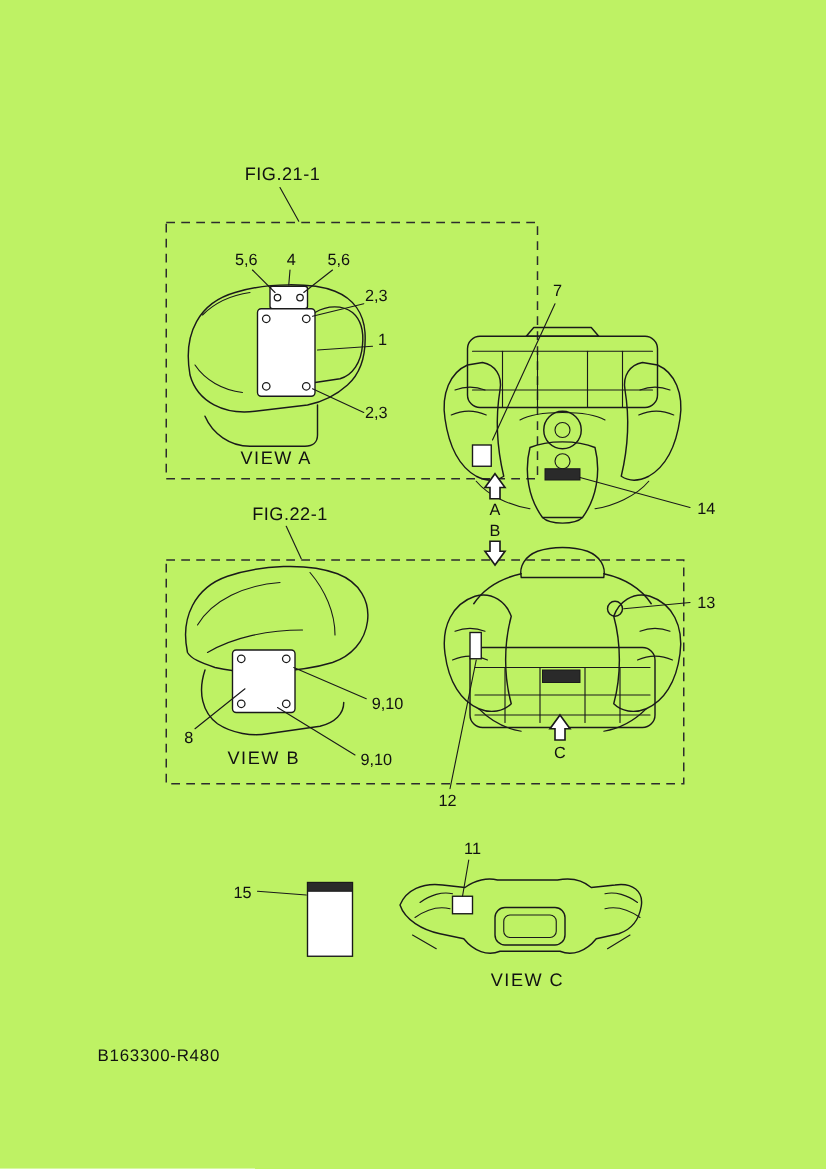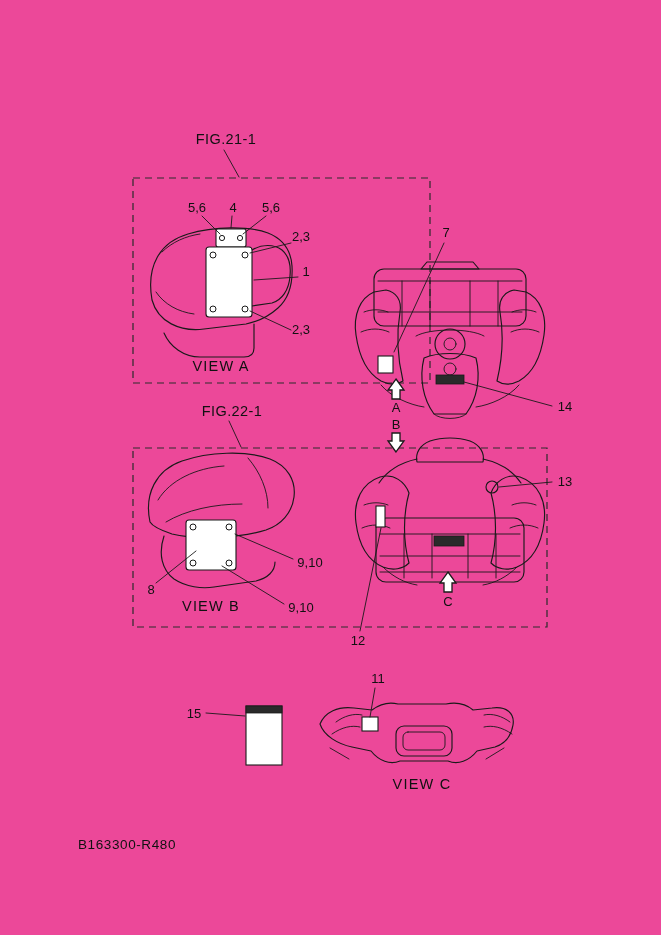--- a/index.html
+++ b/index.html
@@ -1,16 +1,16 @@
 <!DOCTYPE html>
 <html><head>
 <meta charset="utf-8">
 <style>
   html,body{margin:0;padding:0;background:#ffffff;}
-  .canvas{position:relative;width:661px;height:935px;background:#ec4899;overflow:hidden;
+  .canvas{position:relative;width:661px;height:935px;background:#bef264;overflow:hidden;
           font-family:"Liberation Sans",sans-serif;}
   svg{position:absolute;left:0;top:0;}
   svg text{fill:#111111;font-family:"Liberation Sans",sans-serif;}
   .callout{font-size:13px;}
   .figlabel{font-size:14.5px;letter-spacing:.4px;}
   .viewlabel{font-size:14.5px;letter-spacing:1.2px;}
   .code{font-size:13.5px;letter-spacing:.6px;}
   .ln{stroke:#1a1a1a;stroke-width:1.15;fill:none;stroke-linecap:round;stroke-linejoin:round;}
   .thin{stroke:#1a1a1a;stroke-width:.9;fill:none;stroke-linecap:round;}
   .dash{stroke:#2c2c2c;stroke-width:1.2;fill:none;stroke-dasharray:7 5;}

